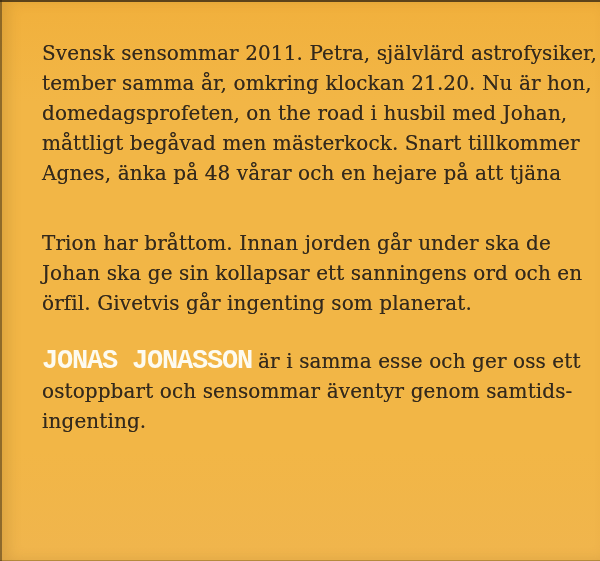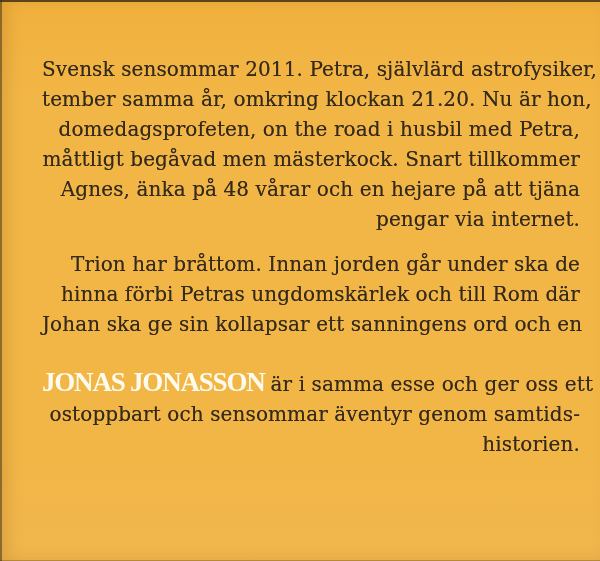--- a/index.html
+++ b/index.html
@@ -22,70 +22,68 @@
     box-shadow:
       inset 0 2px 0 rgba(45, 34, 16, 0.75),   
       inset 2px 0 0 rgba(45, 34, 16, 0.45),   
       inset 0 -1px 0 rgba(45, 34, 16, 0.25),  
       inset 8px 0 14px rgba(120, 85, 25, 0.18); 
     font-family: "DejaVu Serif", "Liberation Serif", serif;
     color: var(--text-color, #33291c);
   }
   .blurb {
     position: absolute;
-    top: 54px;
+    top: 38px;
     left: 42px;
     right: 20px;
-    text-align: right;
   }
   .para { margin: 0 0 0; }
-  .para + .para.gap-large { margin-top: 15px; }
+  .para + .para.gap-large { margin-top: 40px; }
   .para + .para.gap-medium { margin-top: 28px; }
   .line {
     font-size: 20px;
     line-height: 30px;
     letter-spacing: 0.1px;
     white-space: nowrap;
     text-shadow: 0 0 0.5px rgba(51, 41, 28, 0.6); 
   }
   .author {
-    font-family: Liberation Serif, serif;
+    font-family: Liberation Mono, monospace;
     font-weight: 700;
     font-size: 27px;
     line-height: 30px;
     letter-spacing: -1.2px;
     color: var(--author-name-color, #fdfbf0);
     text-shadow: none;
     padding-right: 6px;
     vertical-align: baseline;
   }
 </style>
 </head>
 <body>
 
 <div class="cover">
   <div class="blurb">
 
     <div class="para">
       <div class="line">Svensk sensommar 2011. Petra, självlärd astrofysiker,</div>
       <div class="line">tember samma år, omkring klockan 21.20. Nu är hon,</div>
-      <div class="line">domedagsprofeten, on the road i husbil med Petra,</div>
+      <div class="line">domedagsprofeten, on the road i husbil med Johan,</div>
       <div class="line">måttligt begåvad men mästerkock. Snart tillkommer</div>
       <div class="line">Agnes, änka på 48 vårar och en hejare på att tjäna</div>
-      <div class="line">pengar via internet.</div>
     </div>
 
     <div class="para gap-large">
       <div class="line">Trion har bråttom. Innan jorden går under ska de</div>
-      <div class="line">hinna förbi Petras ungdomskärlek och till Rom där</div>
       <div class="line">Johan ska ge sin kollapsar ett sanningens ord och en</div>
+      <div class="line">örfil. Givetvis går ingenting som planerat.</div>
     </div>
 
     <div class="para gap-medium">
       <div class="line">
         <span class="author">JONAS JONASSON</span><span>är i samma esse och ger oss ett</span>
       </div>
       <div class="line">ostoppbart och sensommar äventyr genom samtids-</div>
-      <div class="line">historien.</div>
+      <div class="line">ingenting.</div>
     </div>
 
   </div>
 </div>
 
 </body></html>

